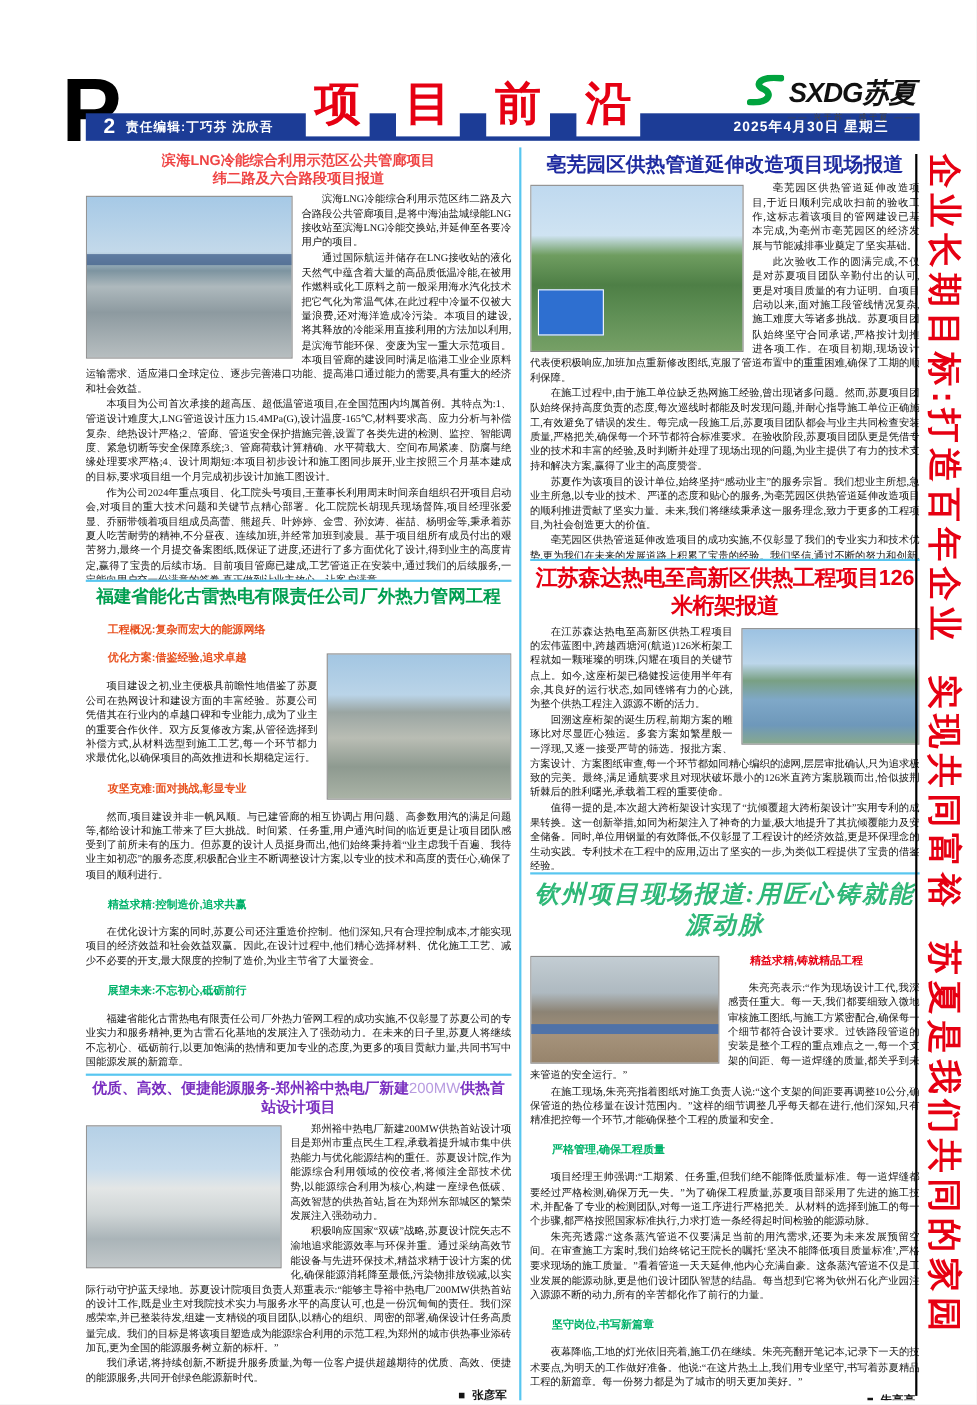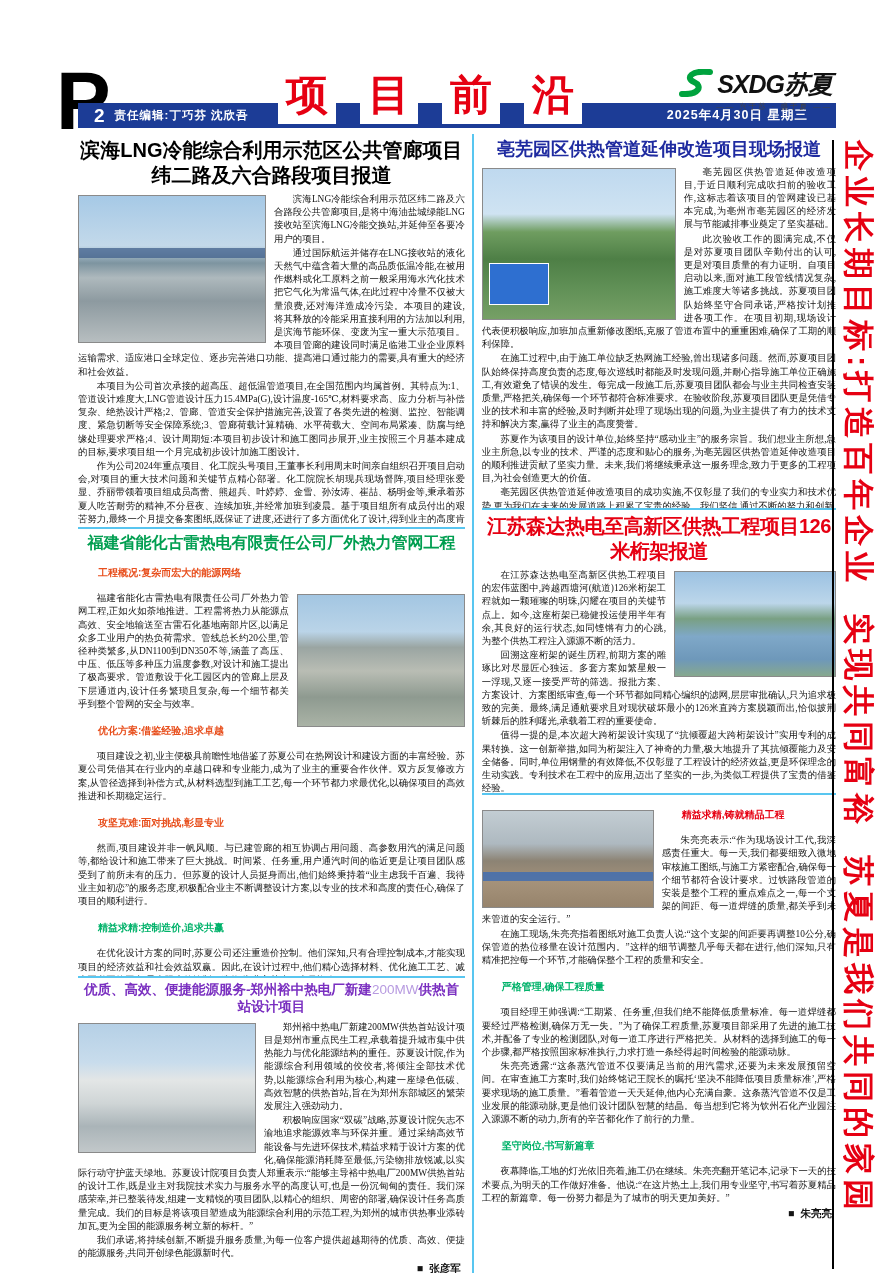--- a/index.html
+++ b/index.html
@@ -22,21 +22,21 @@
   .logo-row{display:flex;align-items:center;justify-content:flex-end;gap:4px;}
   .logo-text{font-size:25px;font-weight:bold;font-style:italic;color:#111;letter-spacing:-1px;}
   .logo-tag{font-size:7.5px;color:#444;letter-spacing:2px;margin-top:1px;}
   
   .content{position:absolute;left:78px;top:134px;width:758px;display:flex;}
   .col-left{width:392px;padding-right:7px;}
   .col-right{width:359px;padding-left:8px;border-left:2px solid #58c6f0;}
   .article{overflow:hidden;position:relative;}
   .article.rule{border-top:2px solid #58c6f0;}
   .headline{font-family:"Liberation Sans","DejaVu Sans",sans-serif;font-weight:bold;text-align:center;line-height:1.25;margin:4px 0 5px;}
-  .h-red{color:#000000;font-size:20px;}
+  .h-red{color:#ef4444;font-size:13px;}
   .h-blue{color:#1f2ba0;font-size:18px;}
   .h-green{color:#009e50;font-size:16px;}
   .h-red2{color:#e60012;font-size:20px;letter-spacing:-0.5px;}
   .h-script{color:#2fb878;font-size:22px;font-family:"Liberation Serif","DejaVu Serif",serif;font-style:italic;letter-spacing:2px;}
   .h-purple{color:#7a2fc0;font-size:13.5px;}
   .mw{color:#b79ae0;font-weight:normal;}
   .body{font-size:9.4px;line-height:13.2px;text-align:justify;}
   .body p{margin:0 0 1px;text-indent:2em;}
   .sub{font-family:"Liberation Sans","DejaVu Sans",sans-serif;font-weight:bold;font-size:10px;
     margin:13px 0;text-indent:2em;}
@@ -119,21 +119,20 @@
           <p>作为公司2024年重点项目、化工院头号项目,王董事长利用周末时间亲自组织召开项目启动会,对项目的重大技术问题和关键节点精心部署。化工院院长胡现兵现场督阵,项目经理张爱显、乔丽带领着项目组成员高蕾、熊超兵、叶婷婷、金雪、孙汝涛、崔喆、杨明金等,秉承着苏夏人吃苦耐劳的精神,不分昼夜、连续加班,并经常加班到凌晨。基于项目组所有成员付出的艰苦努力,最终一个月提交备案图纸,既保证了进度,还进行了多方面优化了设计,得到业主的高度肯定,赢得了宝贵的后续市场。目前项目管廊已建成,工艺管道正在安装中,通过我们的后续服务,一定能向用户交一份满意的答卷,真正做到让业主放心、让客户满意。</p>
         </div>
 
       </div>
 
       <div class="article rule" style="height:447px">
         <div class="headline h-green">福建省能化古雷热电有限责任公司厂外热力管网工程</div>
         <div class="body">
           <div class="sub red">工程概况:复杂而宏大的能源网络</div>
           <div class="photo fr ph-fujian"></div>
-          <p>福建省能化古雷热电有限责任公司厂外热力管网工程,正如火如荼地推进。工程需将热力从能源点高效、安全地输送至古雷石化基地南部片区,以满足众多工业用户的热负荷需求。管线总长约20公里,管径种类繁多,从DN1100到DN350不等,涵盖了高压、中压、低压等多种压力温度参数,对设计和施工提出了极高要求。管道敷设于化工园区内的管廊上层及下层通道内,设计任务繁琐且复杂,每一个细节都关乎到整个管网的安全与效率。</p>
           <div class="sub red">优化方案:借鉴经验,追求卓越</div>
           <p>项目建设之初,业主便极具前瞻性地借鉴了苏夏公司在热网设计和建设方面的丰富经验。苏夏公司凭借其在行业内的卓越口碑和专业能力,成为了业主的重要合作伙伴。双方反复修改方案,从管径选择到补偿方式,从材料选型到施工工艺,每一个环节都力求最优化,以确保项目的高效推进和长期稳定运行。</p>
           <div class="sub red">攻坚克难:面对挑战,彰显专业</div>
           <p>然而,项目建设并非一帆风顺。与已建管廊的相互协调占用问题、高参数用汽的满足问题等,都给设计和施工带来了巨大挑战。时间紧、任务重,用户通汽时间的临近更是让项目团队感受到了前所未有的压力。但苏夏的设计人员挺身而出,他们始终秉持着“业主虑我千百遍、我待业主如初恋”的服务态度,积极配合业主不断调整设计方案,以专业的技术和高度的责任心,确保了项目的顺利进行。</p>
           <div class="sub green">精益求精:控制造价,追求共赢</div>
           <p>在优化设计方案的同时,苏夏公司还注重造价控制。他们深知,只有合理控制成本,才能实现项目的经济效益和社会效益双赢。因此,在设计过程中,他们精心选择材料、优化施工工艺、减少不必要的开支,最大限度的控制了造价,为业主节省了大量资金。</p>
           <div class="sub green">展望未来:不忘初心,砥砺前行</div>
           <p>福建省能化古雷热电有限责任公司厂外热力管网工程的成功实施,不仅彰显了苏夏公司的专业实力和服务精神,更为古雷石化基地的发展注入了强劲动力。在未来的日子里,苏夏人将继续不忘初心、砥砺前行,以更加饱满的热情和更加专业的态度,为更多的项目贡献力量,共同书写中国能源发展的新篇章。</p>
         </div>
         <div class="byline">■ 顾 丹</div>
@@ -175,20 +174,21 @@
           <div class="photo fr ph-sendar"></div>
           <p>在江苏森达热电至高新区供热工程项目的宏伟蓝图中,跨越西塘河(航道)126米桁架工程就如一颗璀璨的明珠,闪耀在项目的关键节点上。如今,这座桁架已稳健投运使用半年有余,其良好的运行状态,如同铿锵有力的心跳,为整个供热工程注入源源不断的活力。</p>
           <p>回溯这座桁架的诞生历程,前期方案的雕琢比对尽显匠心独运。多套方案如繁星般一一浮现,又逐一接受严苛的筛选。报批方案、方案设计、方案图纸审查,每一个环节都如同精心编织的滤网,层层审批确认,只为追求极致的完美。最终,满足通航要求且对现状破坏最小的126米直跨方案脱颖而出,恰似披荆斩棘后的胜利曙光,承载着工程的重要使命。</p>
           <p>值得一提的是,本次超大跨桁架设计实现了“抗倾覆超大跨桁架设计”实用专利的成果转换。这一创新举措,如同为桁架注入了神奇的力量,极大地提升了其抗倾覆能力及安全储备。同时,单位用钢量的有效降低,不仅彰显了工程设计的经济效益,更是环保理念的生动实践。专利技术在工程中的应用,迈出了坚实的一步,为类似工程提供了宝贵的借鉴经验。</p>
           <p>这座跨越西塘河的126米桁架,不仅是物理意义上的连接,更是江苏森达热电至高新区供热工程项目中的一座丰碑。它见证了工程设计的精湛技艺、科技创新的无穷魅力以及团队协作的强大力量。在未来的日子里,它将继续默默坚守,为供热工程的稳定运行保驾护航,书写更加辉煌的篇章。</p>
         </div>
 
       </div>
 
       <div class="article rule" style="height:478px">
+        <div class="headline h-script">钦州项目现场报道:用匠心铸就能源动脉</div>
         <div class="body">
           <div class="photo fl ph-qinzhou"></div>
           <div class="sub crimson">精益求精,铸就精品工程</div>
           <p>朱亮亮表示:“作为现场设计工代,我深感责任重大。每一天,我们都要细致入微地审核施工图纸,与施工方紧密配合,确保每一个细节都符合设计要求。过铁路段管道的安装是整个工程的重点难点之一,每一个支架的间距、每一道焊缝的质量,都关乎到未来管道的安全运行。”</p>
           <p>在施工现场,朱亮亮指着图纸对施工负责人说:“这个支架的间距要再调整10公分,确保管道的热位移量在设计范围内。”这样的细节调整几乎每天都在进行,他们深知,只有精准把控每一个环节,才能确保整个工程的质量和安全。</p>
           <div class="sub green">严格管理,确保工程质量</div>
           <p>项目经理王帅强调:“工期紧、任务重,但我们绝不能降低质量标准。每一道焊缝都要经过严格检测,确保万无一失。”为了确保工程质量,苏夏项目部采用了先进的施工技术,并配备了专业的检测团队,对每一道工序进行严格把关。从材料的选择到施工的每一个步骤,都严格按照国家标准执行,力求打造一条经得起时间检验的能源动脉。</p>
           <p>朱亮亮透露:“这条蒸汽管道不仅要满足当前的用汽需求,还要为未来发展预留空间。在审查施工方案时,我们始终铭记王院长的嘱托‘坚决不能降低项目质量标准’,严格要求现场的施工质量。”看着管道一天天延伸,他内心充满自豪。这条蒸汽管道不仅是工业发展的能源动脉,更是他们设计团队智慧的结晶。每当想到它将为钦州石化产业园注入源源不断的动力,所有的辛苦都化作了前行的力量。</p>
           <div class="sub green">坚守岗位,书写新篇章</div>
           <p>夜幕降临,工地的灯光依旧亮着,施工仍在继续。朱亮亮翻开笔记本,记录下一天的技术要点,为明天的工作做好准备。他说:“在这片热土上,我们用专业坚守,书写着苏夏精品工程的新篇章。每一份努力都是为了城市的明天更加美好。”</p>

